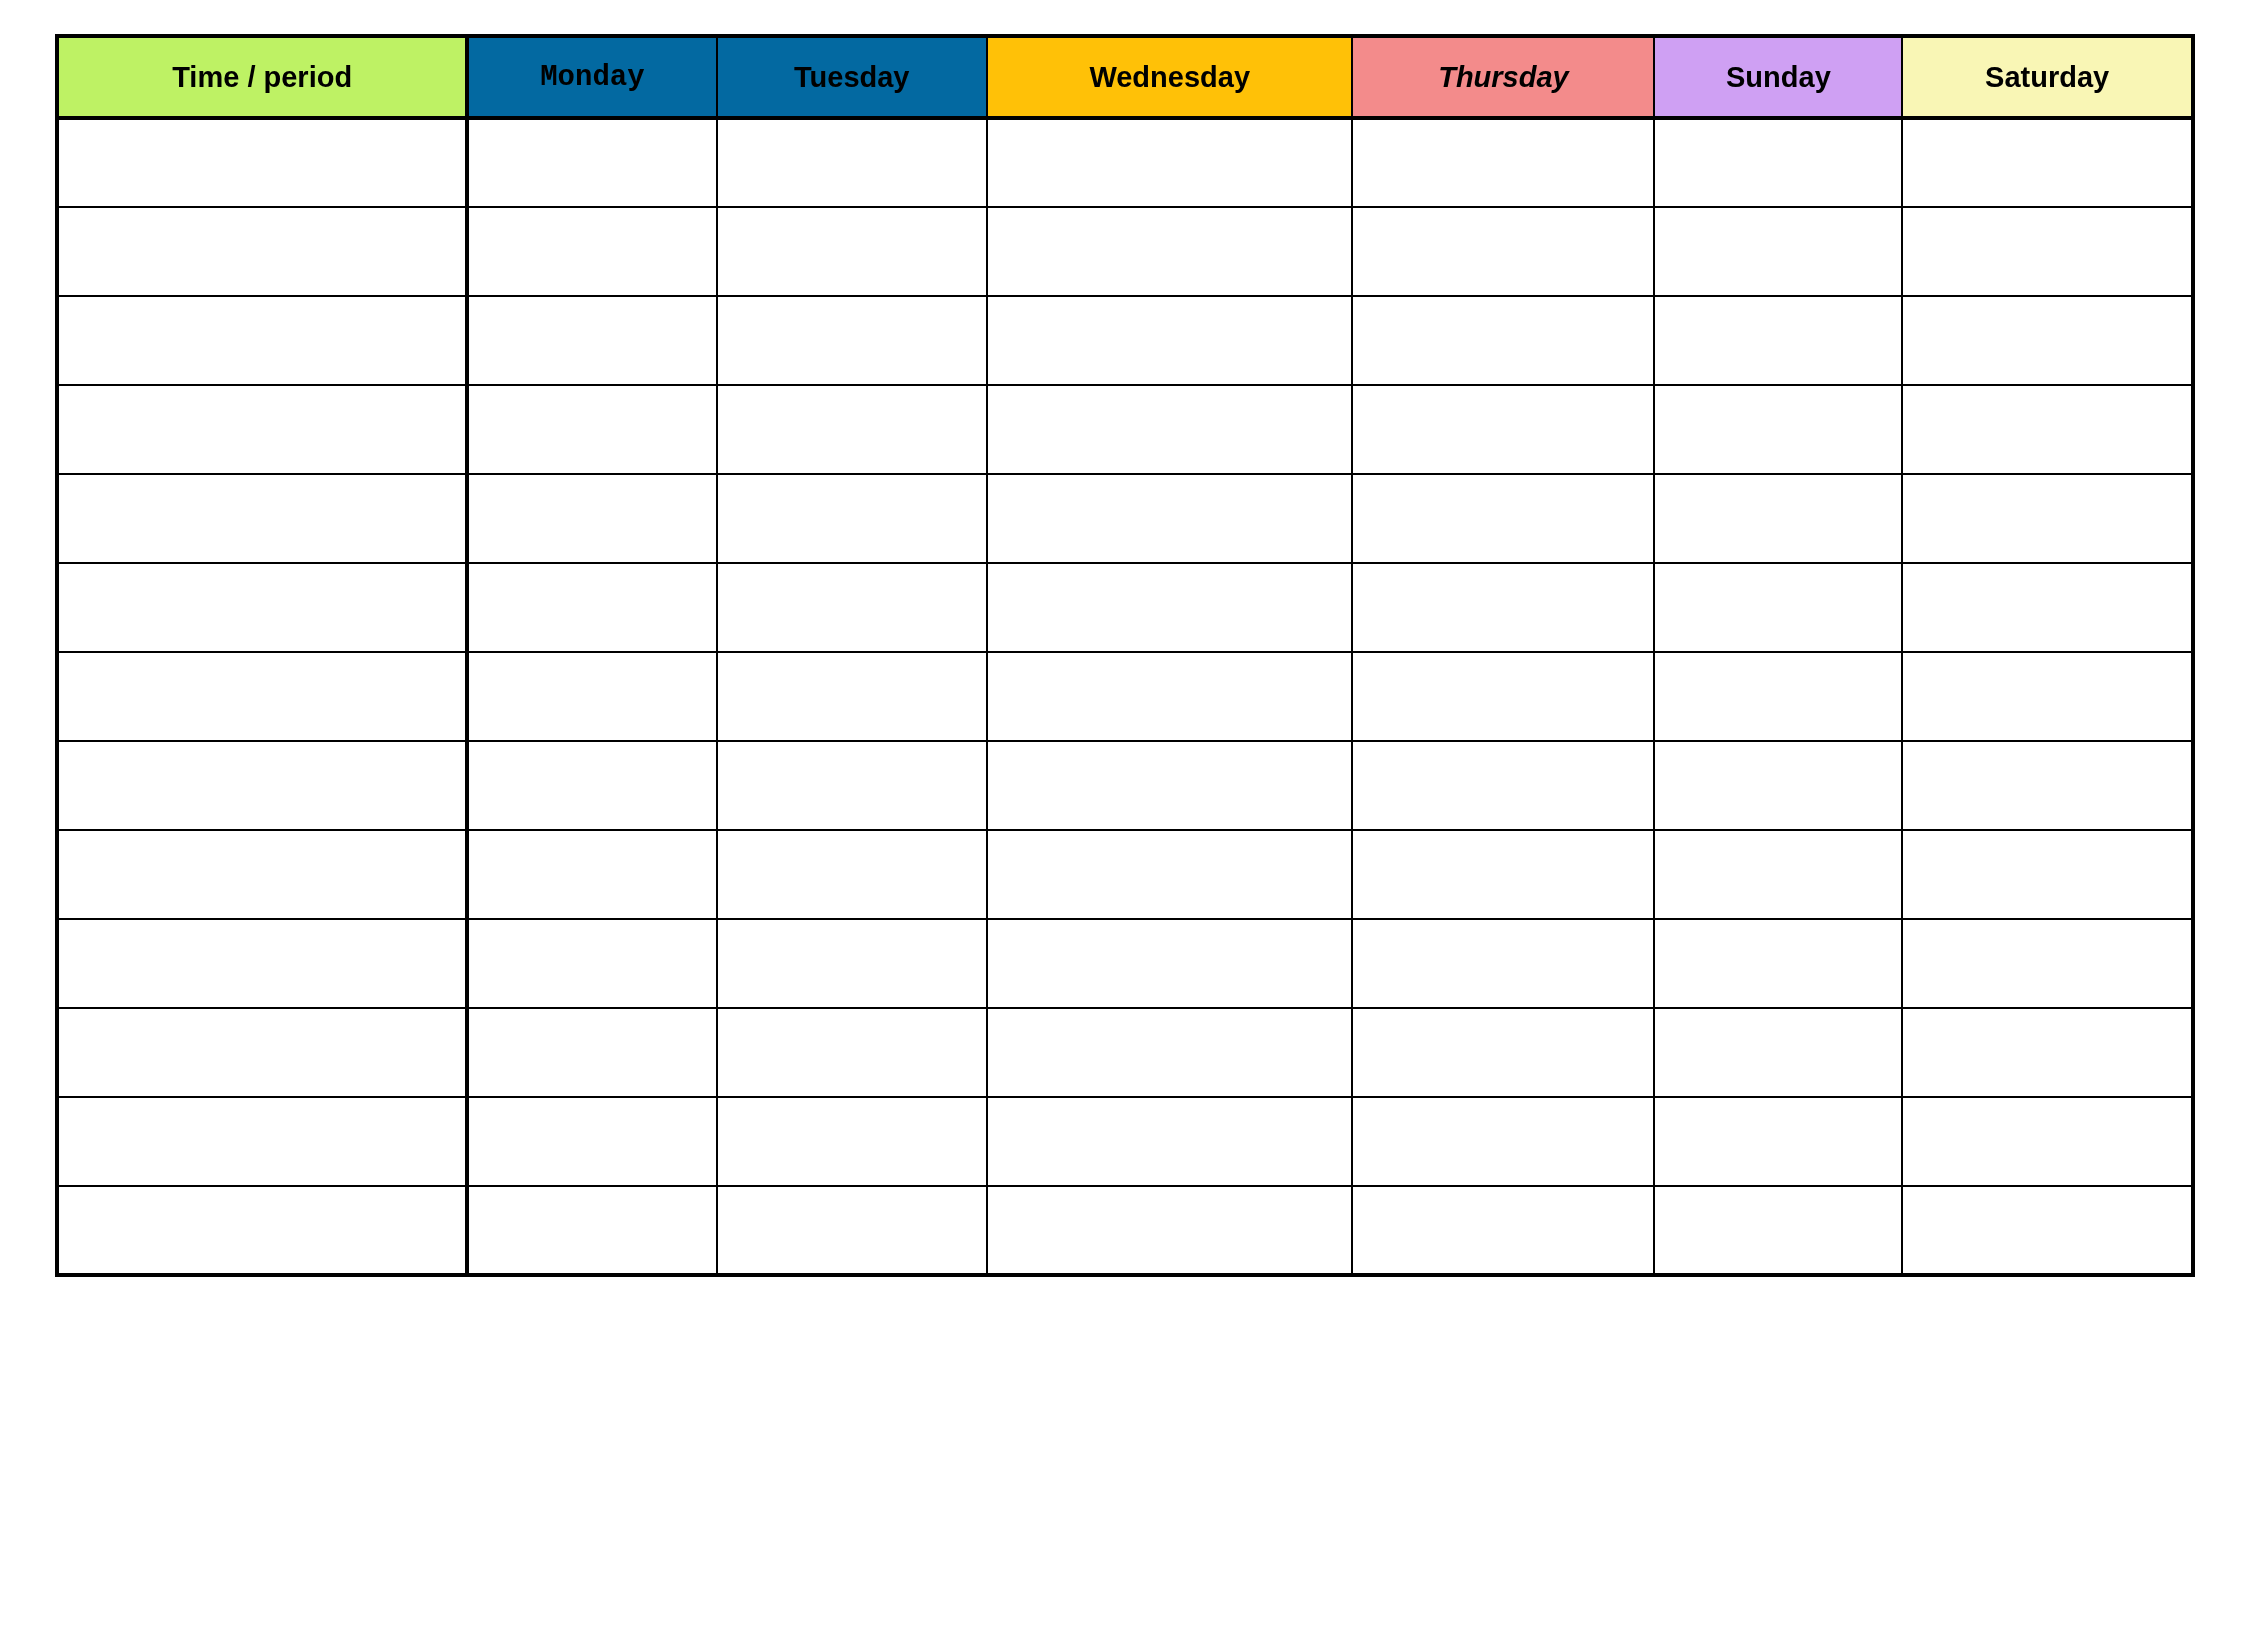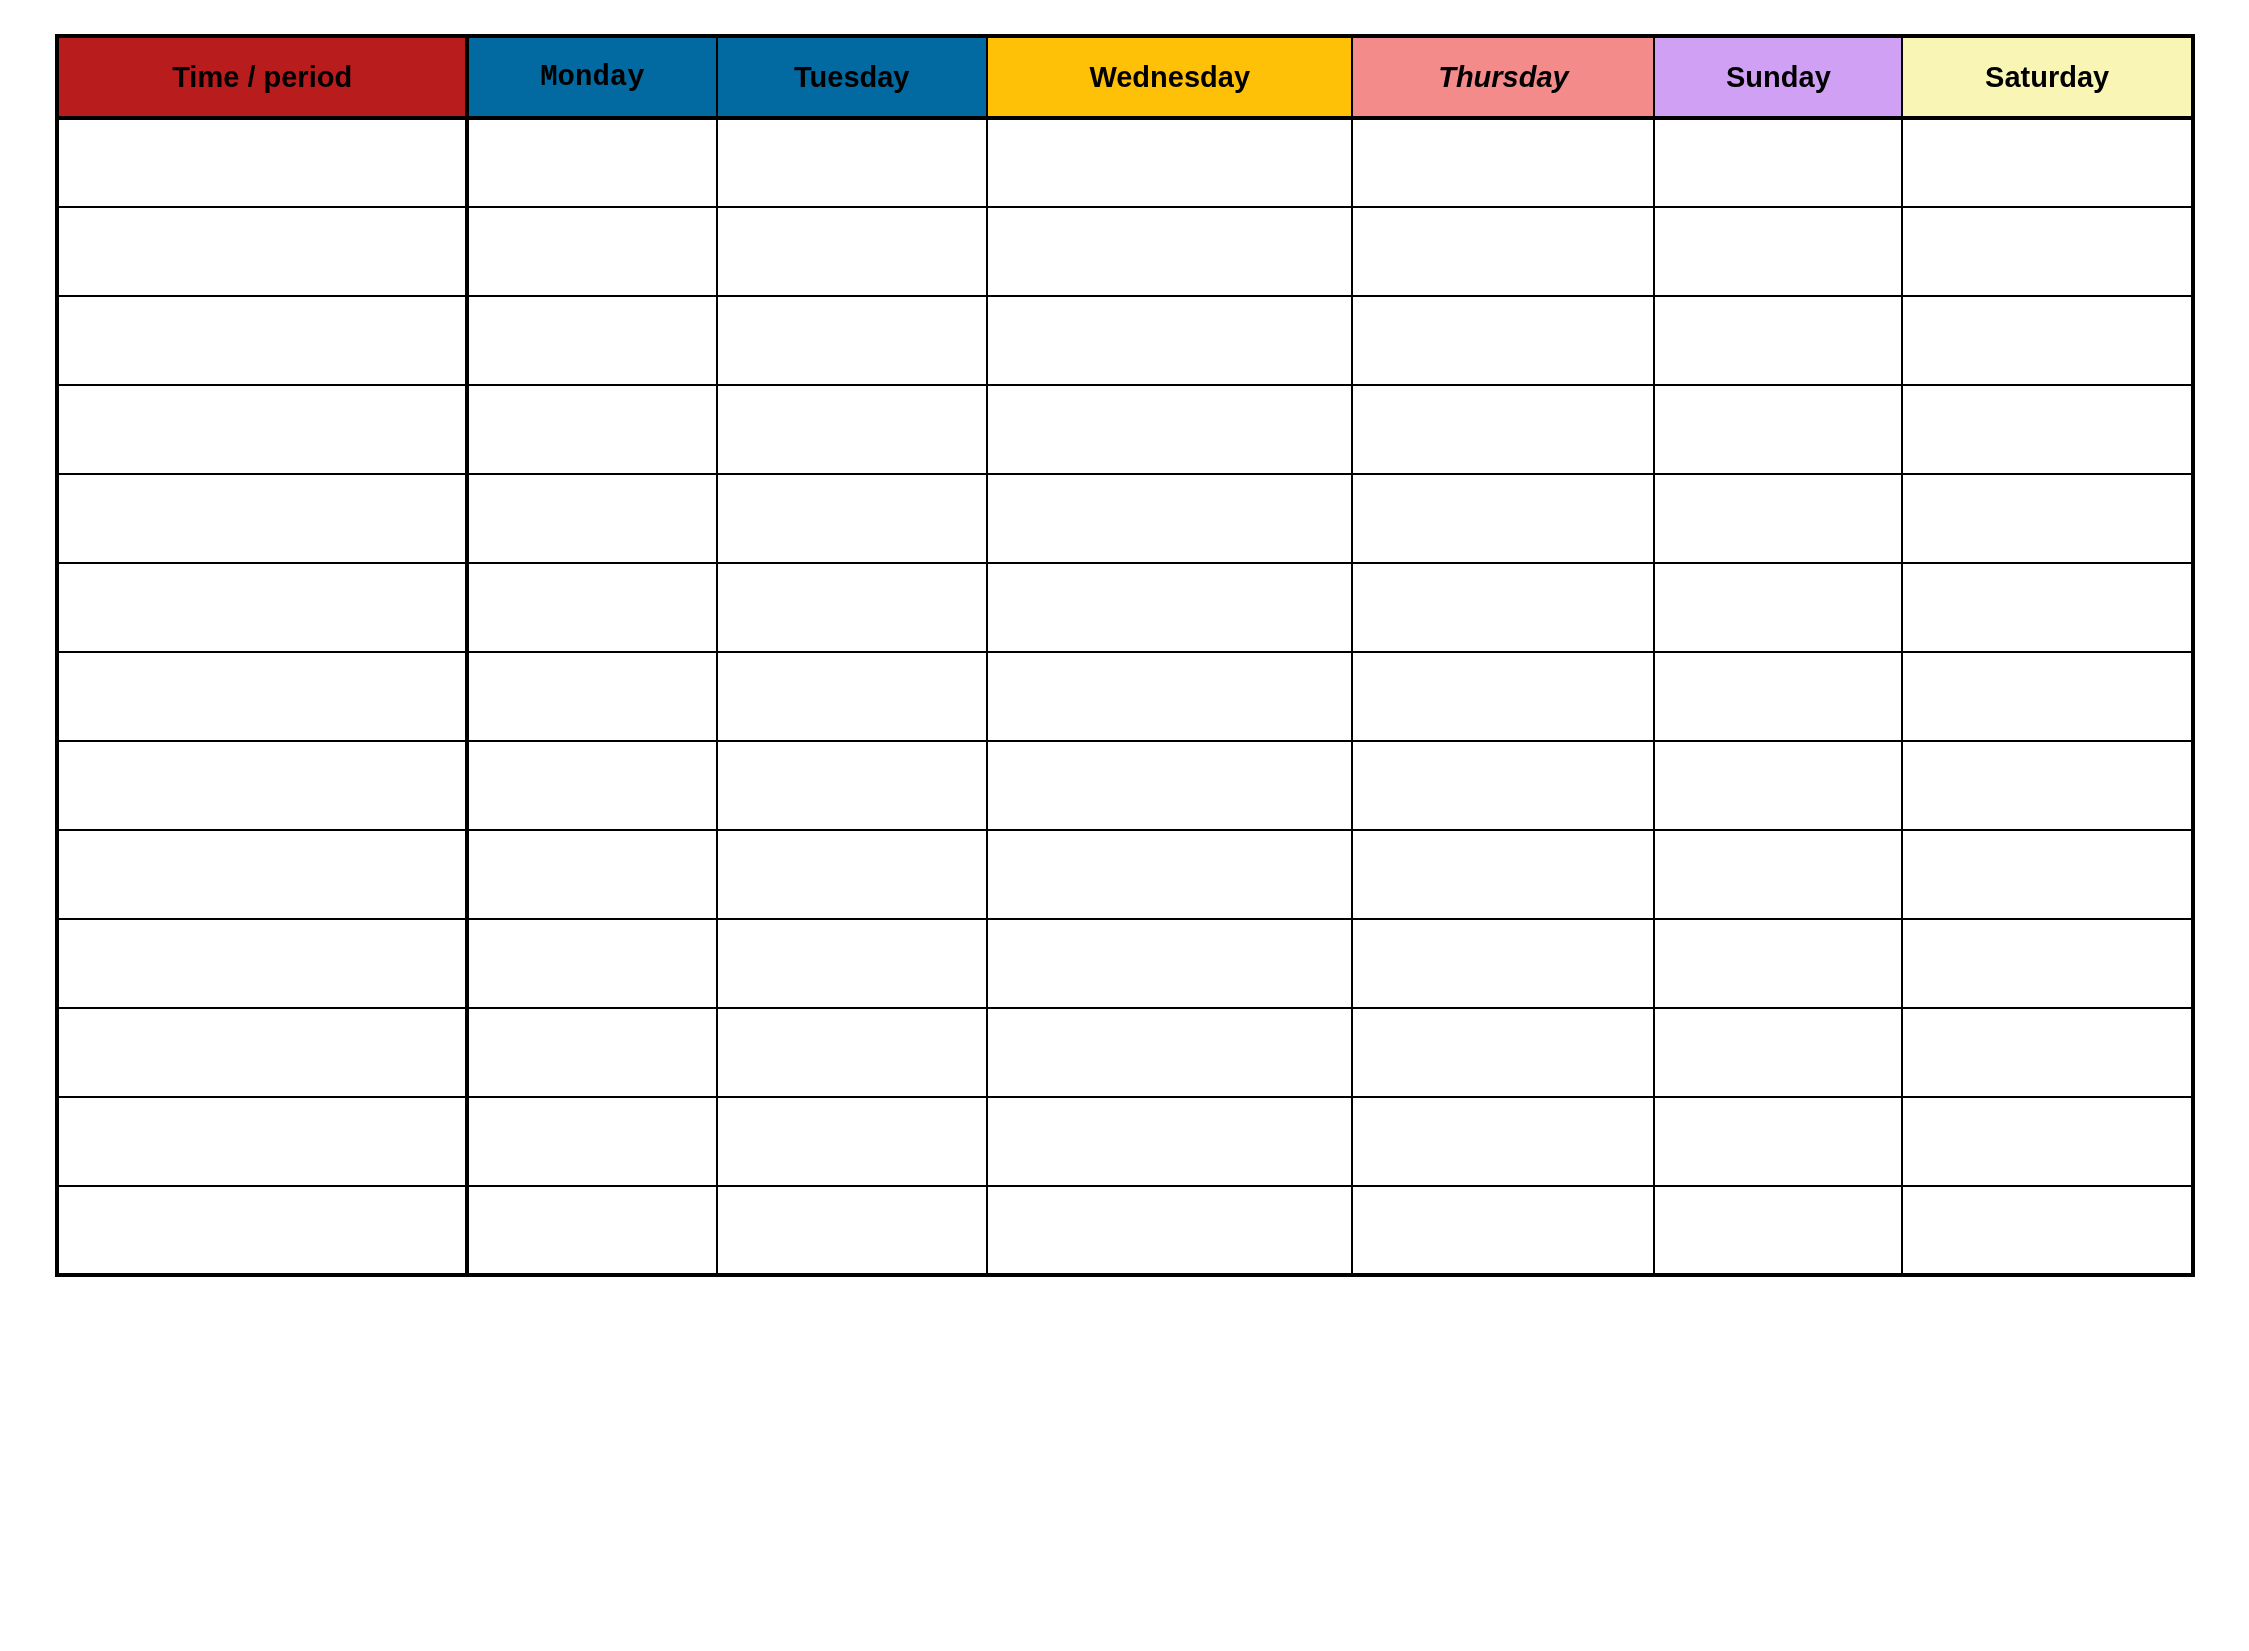--- a/index.html
+++ b/index.html
@@ -101,21 +101,21 @@
 </head>
 <body>
 
 <div class="page">
 
 
 
   <table class="schedule">
     <thead>
       <tr>
-        <th class="time-col" style="background-color: #b91c1c;">Time / period</th>
+        <th class="time-col" style="background-color: #bef264;">Time / period</th>
         <th style="background-color: #0369a1; font-family: Liberation Mono, monospace;">Monday</th>
         <th style="background-color: #0369a1;">Tuesday</th>
         <th style="background-color: rgb(255, 193, 7); text-align: center;">Wednesday</th>
         <th style="background-color: rgb(243, 139, 139); font-style: italic;">Thursday</th>
         <th style="background-color: rgb(207, 160, 243);">Sunday</th>
         <th style="background-color: rgb(249, 246, 181);">Saturday</th>
       </tr>
     </thead>
     <tbody>
         <tr>

